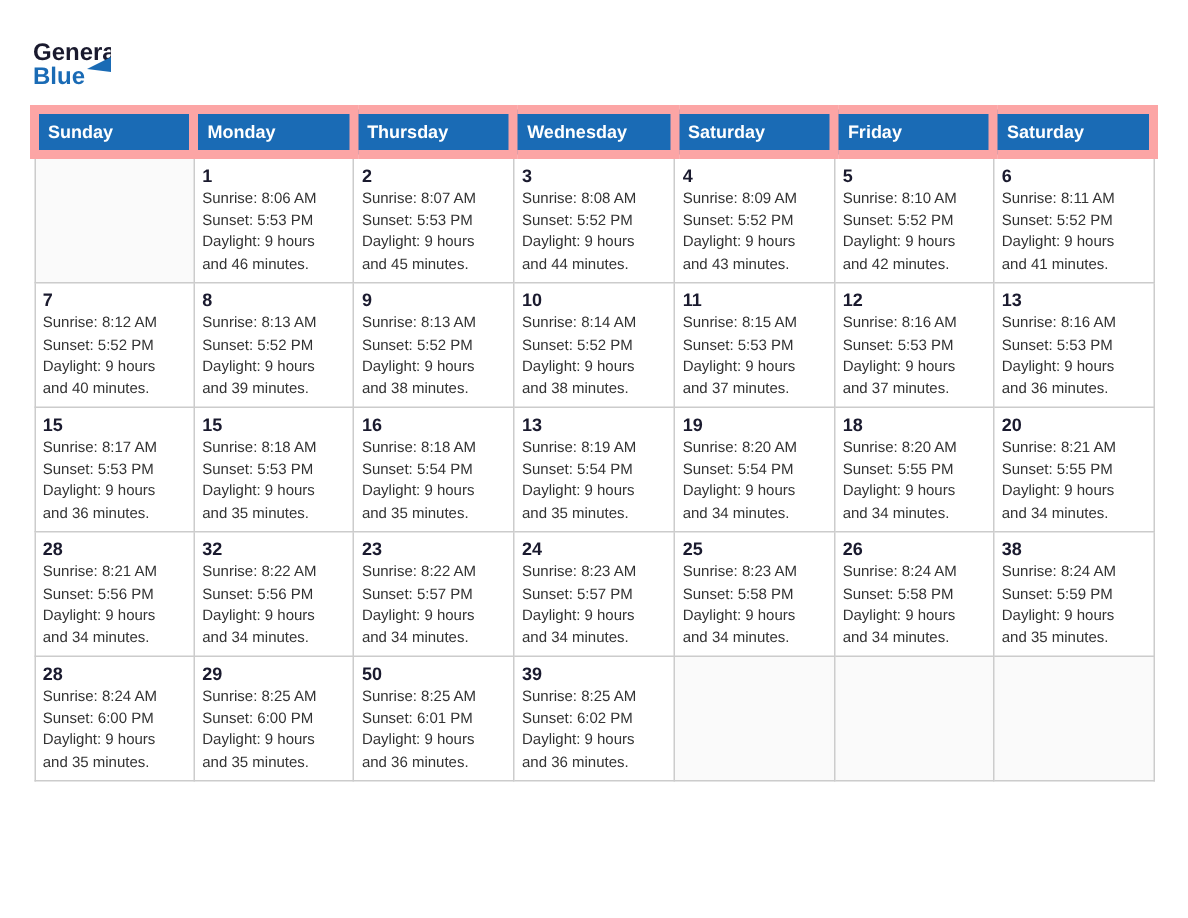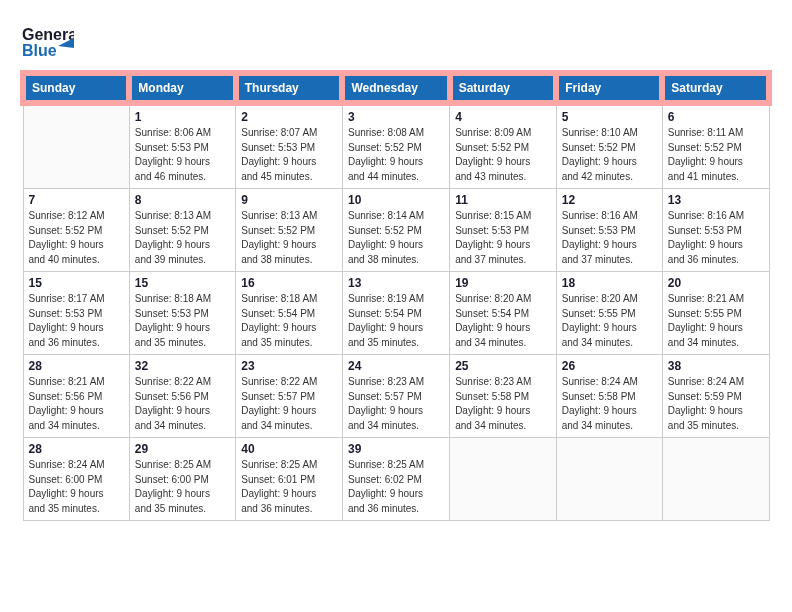--- a/index.html
+++ b/index.html
@@ -230,21 +230,21 @@
         <tr>
           <td>
             <span class="day-num">28</span>
             <div class="day-info">Sunrise: 8:24 AM<br>Sunset: 6:00 PM<br>Daylight: 9 hours<br>and 35 minutes.</div>
           </td>
           <td>
             <span class="day-num">29</span>
             <div class="day-info">Sunrise: 8:25 AM<br>Sunset: 6:00 PM<br>Daylight: 9 hours<br>and 35 minutes.</div>
           </td>
           <td>
-            <span class="day-num">40</span>
+            <span class="day-num">50</span>
             <div class="day-info">Sunrise: 8:25 AM<br>Sunset: 6:01 PM<br>Daylight: 9 hours<br>and 36 minutes.</div>
           </td>
           <td>
             <span class="day-num">39</span>
             <div class="day-info">Sunrise: 8:25 AM<br>Sunset: 6:02 PM<br>Daylight: 9 hours<br>and 36 minutes.</div>
           </td>
           <td class="empty-cell"></td>
           <td class="empty-cell"></td>
           <td class="empty-cell"></td>
         </tr>

